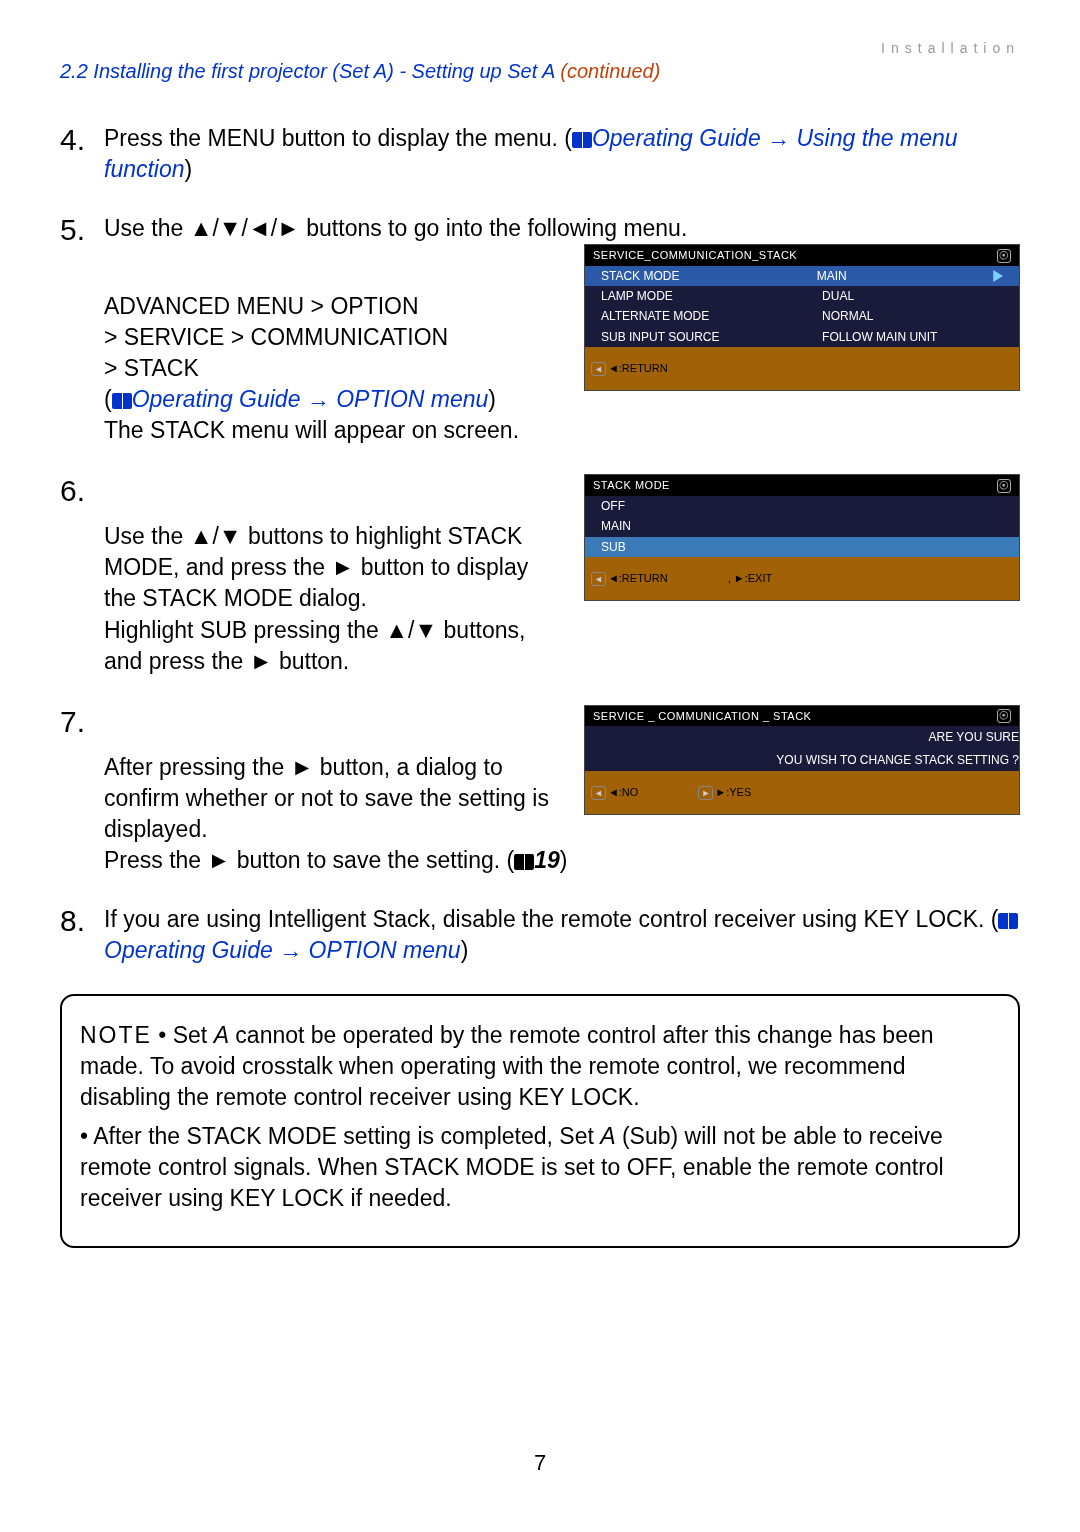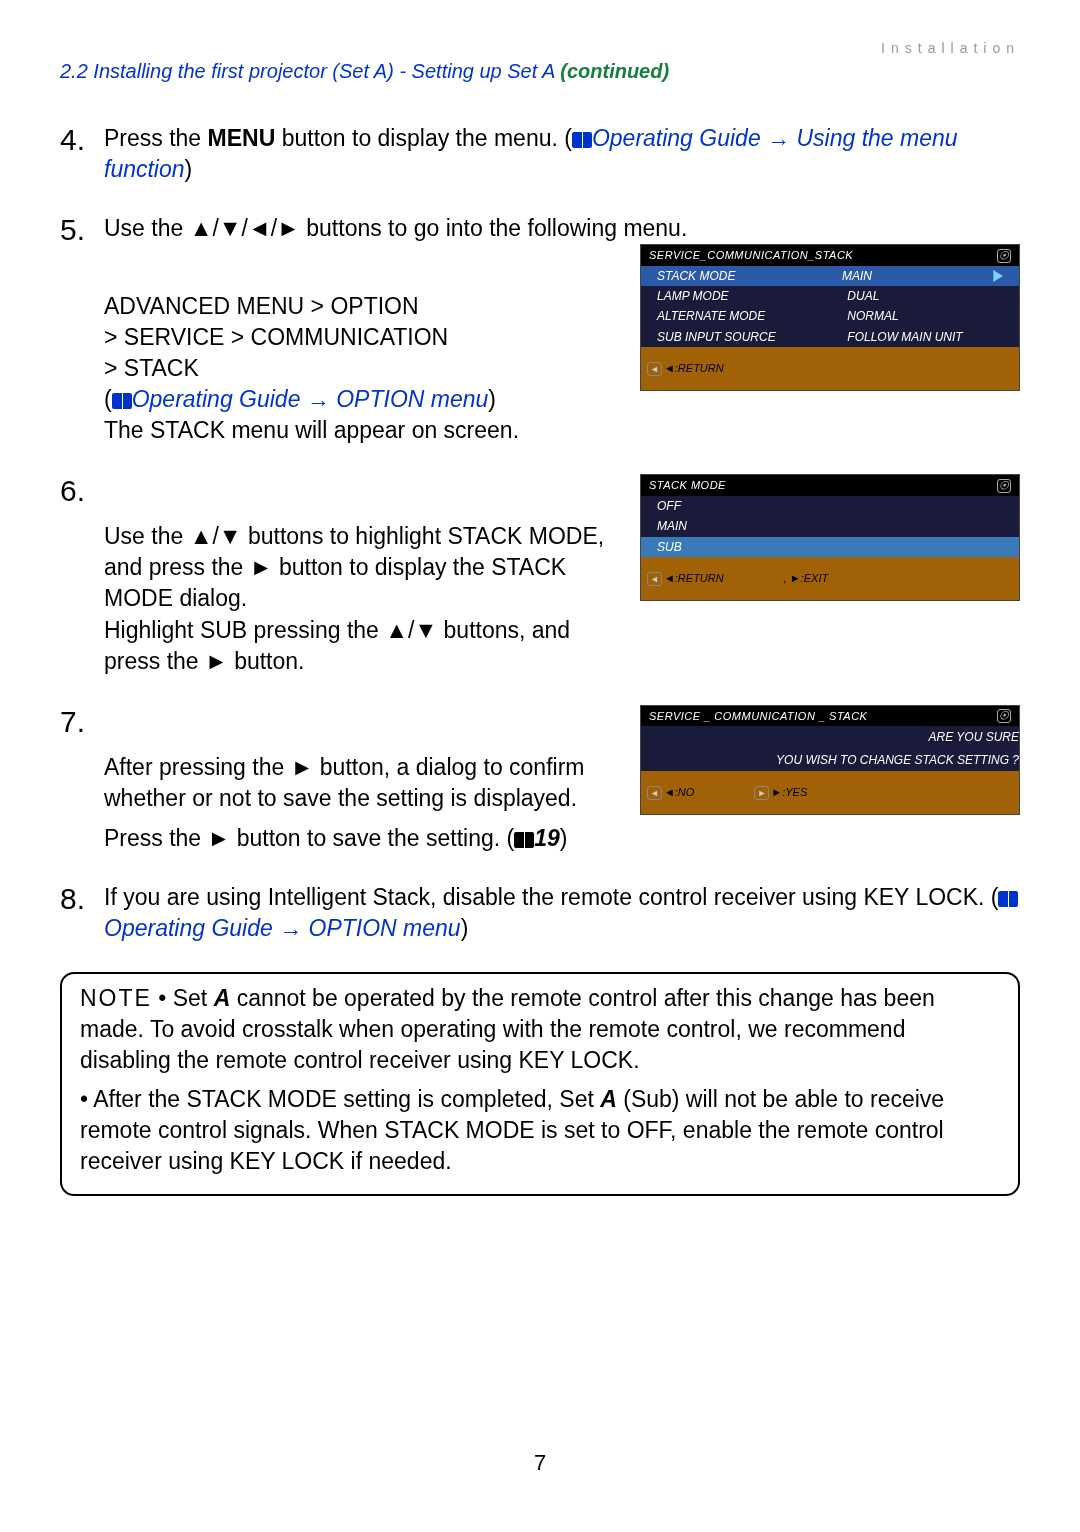--- a/index.html
+++ b/index.html
@@ -21,23 +21,22 @@
     letter-spacing: 6px;
     color: #999;
     margin-bottom: 4px;
   }
   .header-sub {
     font-size: 20px;
     color: #0033cc;
     font-style: italic;
   }
   .header-sub .cont {
-    color: #15803d;
+    color: #c2410c;
     font-style: italic;
-    font-weight: bold;
   }
   ol.steps {
     list-style: none;
     padding: 0;
     margin: 40px 0 0 0;
   }
   ol.steps > li {
     display: flex;
     margin-bottom: 28px;
   }
@@ -45,21 +44,21 @@
     font-size: 30px;
     width: 44px;
     flex-shrink: 0;
     line-height: 1.1;
   }
   .body {
     font-size: 23px;
     line-height: 1.35;
     flex: 1;
   }
-  .bold { font-weight: bold; }
+  .bold { font-weight: normal; }
   .link { color: #0033cc; font-style: italic; }
   .book-icon {
     display: inline-block;
     width: 20px;
     height: 16px;
     background: #0033cc;
     position: relative;
     border-radius: 2px;
     vertical-align: -2px;
   }
@@ -70,21 +69,21 @@
     top: 0;
     bottom: 0;
     width: 1px;
     background: #fff;
   }
   .row-with-img {
     display: flex;
     gap: 30px;
   }
   .row-with-img .text-col { flex: 1; margin-top: 47px; }
-  .row-with-img .img-col { width: 380px; flex-shrink: 0; font-style: italic; }
+  .row-with-img .img-col { width: 436px; flex-shrink: 0; }
 
   
   .osd {
     border: 1px solid #444;
     font-family: Arial, sans-serif;
     font-size: 12px;
     color: #fff;
     background: #1a1a3a;
     margin-bottom: 8px;
   }
@@ -139,21 +138,21 @@
     border-radius:3px;
     font-size:9px;
     padding:0 2px;
     margin-right:2px;
     color:#ccc;
   }
 
   .note-box {
     border: 2px solid #000;
     border-radius: 14px;
-    padding: 9px 18px;
+    padding: 24px 18px;
     font-size: 23px;
     line-height: 1.35;
     margin-top: 26px;
   }
   .note-box p { margin: 0 0 8px 0; }
   .note-lead { letter-spacing: 2px; }
 
   .page-num {
     position: absolute;
     bottom: 56px;

